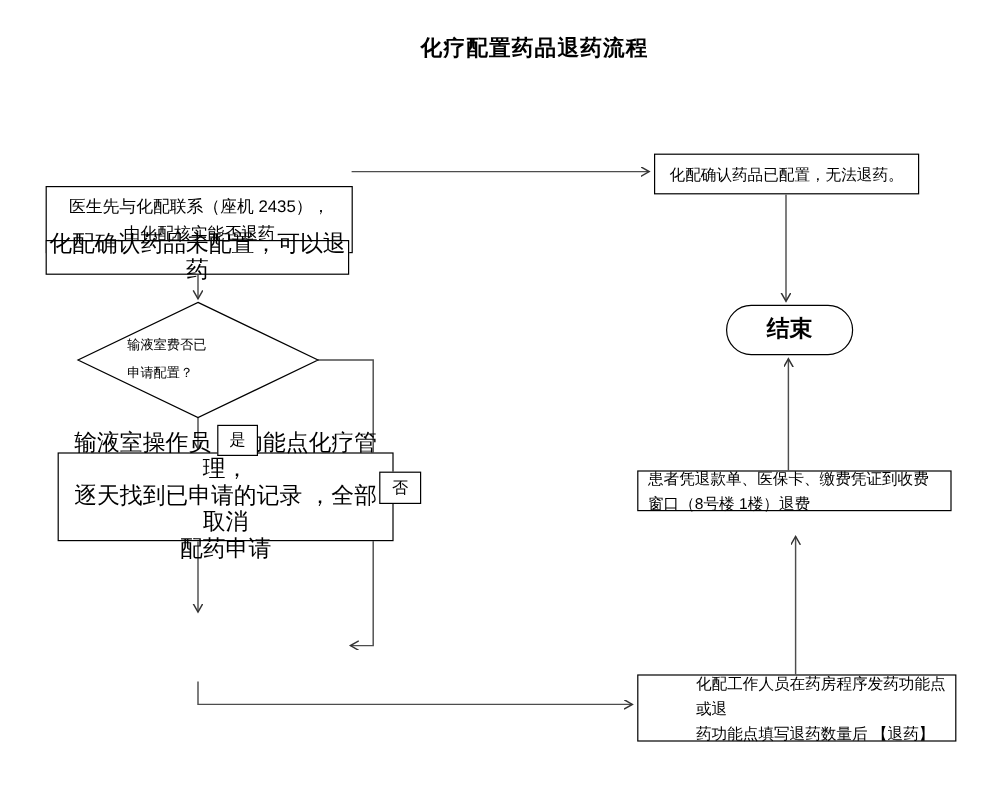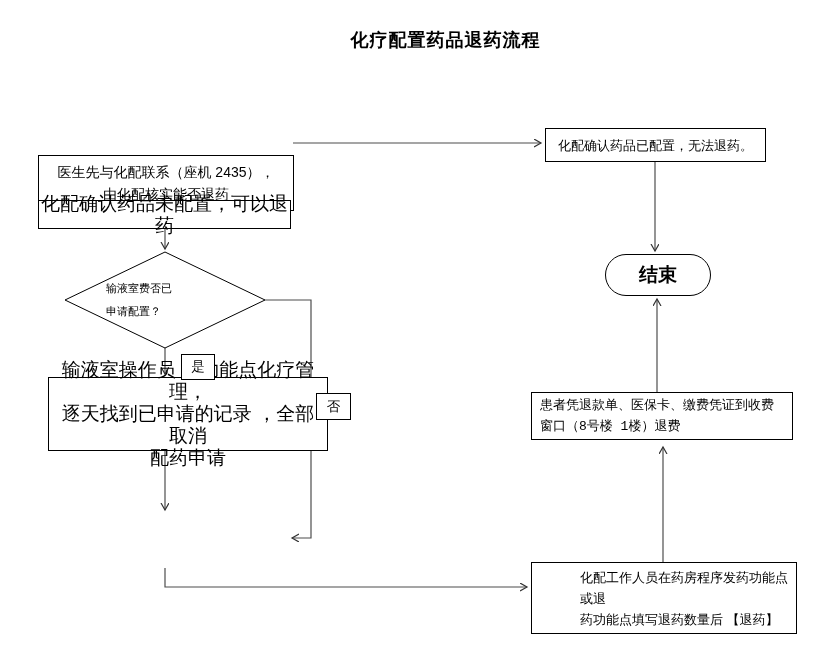--- a/index.html
+++ b/index.html
@@ -108,19 +108,19 @@
 逐天找到已申请的记录 ，全部取消
 配药申请</div>
 
 
   <div class="branch-label" style="left:316px; top:393px; width:35px; height:27px;">否</div>
 
   <div class="node centered small-text" style="left:545px; top:128px; width:221px; height:34px;">化配确认药品已配置，无法退药。</div>
 
   <div class="node centered terminator" style="left:605px; top:254px; width:106px; height:42px;">结束</div>
 
-  <div class="node padded small-text" style="left:531px; top:392px; width:262px; height:48px;font-family:Liberation Mono, monospace;">患者凭退款单、医保卡、缴费凭证到收费
+  <div class="node padded small-text" style="left:531px; top:392px; width:262px; height:34px;">患者凭退款单、医保卡、缴费凭证到收费
 窗口（8号楼 1楼）退费</div>
 
-  <div class="node padded small-text" style="left:531px; top:562px; width:266px; height:72px;padding-left:48px;">化配工作人员在药房程序发药功能点或退
+  <div class="node padded small-text" style="left:531px; top:562px; width:266px; height:56px;padding-left:48px;">化配工作人员在药房程序发药功能点或退
 药功能点填写退药数量后 【退药】</div>
 
 </div>
 
 </body></html>

